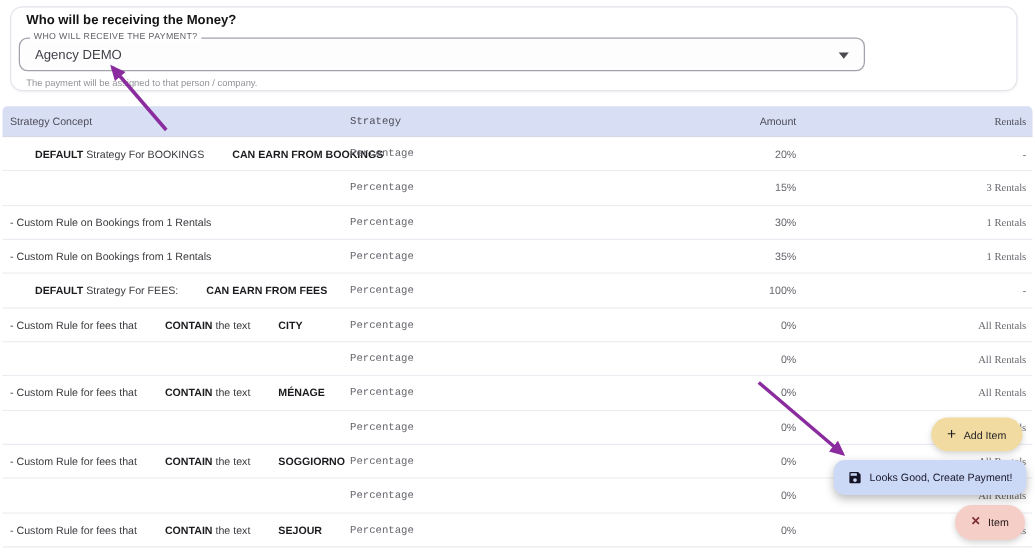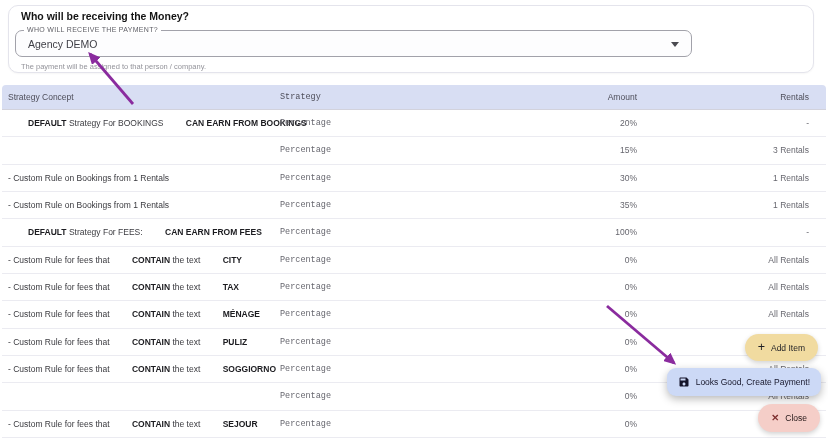--- a/index.html
+++ b/index.html
@@ -29,21 +29,21 @@
   .thead { position: relative; height: 25px; background: #d8def3; border-radius: 4px 4px 0 0;
     border-bottom: 1px solid #d2d2dc; }
   .thead span { position: absolute; top: 50%; transform: translateY(-50%);
     font-size: 8.5px; color: #4e4e5a; }
   .trow { position: relative; height: 27.33px; border-bottom: 1px solid #ebebf1; background: #ffffff; }
   .trow span, .trow .c1 { position: absolute; top: 50%; transform: translateY(-50%); font-size: 8.5px; }
   .c1 { left: 6px; color: #3a3a3f; white-space: nowrap; }
   .c1 b { font-weight: 700; color: #1c1c20; padding-left: 20px; }
   .c2 { left: 278px; color: #66666e; font-family: Liberation Mono, monospace; }
   .c3 { right: 189px; color: #66666e; }
-  .c4 { right: 17px; color: #66666e; }
+  .c4 { right: 5px; color: #66666e; font-family: Liberation Serif, serif; }
 
   
   .fab { position: absolute; display: flex; align-items: center; justify-content: center;
     gap: 6px; font-size: 8.5px; color: #1f1f24; border: none; cursor: pointer;
     font-family: "Liberation Sans", sans-serif; }
   .fab-add { right: 10px; top: 334px; height: 27px; padding: 0 13px; border-radius: 13.5px;
     box-shadow: 0 2px 5px rgba(0,0,0,0.18); }
   .fab-add .plus-ic { font-size: 12.5px; font-weight: 400; line-height: 1; color: #1f1f24; }
   .fab-create { right: 7px; top: 368px; height: 28px; padding: 0 11px; border-radius: 9px;
     box-shadow: 0 3px 8px rgba(0,0,0,0.28); color: #17172b; }
@@ -106,33 +106,31 @@
           <span class="c3">100%</span>
           <span class="c4">-</span>
         </div>
         <div class="trow">
           <span class="c1"><span style="position: static; transform: none;">- Custom Rule for fees that </span><b style="position: static; transform: none;">CONTAIN</b><span style="position: static; transform: none;"> the text </span><b style="position: static; transform: none;">CITY</b></span>
           <span class="c2">Percentage</span>
           <span class="c3">0%</span>
           <span class="c4">All Rentals</span>
         </div>
         <div class="trow">
-          <span class="c1"><span style="position: static; transform: none;">- Custom Rule for fees that </span><b style="position: static; transform: none;">CONTAIN</b><span style="position: static; transform: none;"> the text </span><b style="position: static; transform: none;">TAX</b></span>
           <span class="c2">Percentage</span>
           <span class="c3">0%</span>
           <span class="c4">All Rentals</span>
         </div>
         <div class="trow">
           <span class="c1"><span style="position: static; transform: none;">- Custom Rule for fees that </span><b style="position: static; transform: none;">CONTAIN</b><span style="position: static; transform: none;"> the text </span><b style="position: static; transform: none;">MÉNAGE</b></span>
           <span class="c2">Percentage</span>
           <span class="c3">0%</span>
           <span class="c4">All Rentals</span>
         </div>
         <div class="trow">
-          <span class="c1"><span style="position: static; transform: none;">- Custom Rule for fees that </span><b style="position: static; transform: none;">CONTAIN</b><span style="position: static; transform: none;"> the text </span><b style="position: static; transform: none;">PULIZ</b></span>
           <span class="c2">Percentage</span>
           <span class="c3">0%</span>
           <span class="c4">All Rentals</span>
         </div>
         <div class="trow">
           <span class="c1"><span style="position: static; transform: none;">- Custom Rule for fees that </span><b style="position: static; transform: none;">CONTAIN</b><span style="position: static; transform: none;"> the text </span><b style="position: static; transform: none;">SOGGIORNO</b></span>
           <span class="c2">Percentage</span>
           <span class="c3">0%</span>
           <span class="c4">All Rentals</span>
         </div>
@@ -159,21 +157,21 @@
     <span style="display:flex;">
       <svg width="12" height="12" viewBox="0 0 24 24">
           <path fill="#15152a" d="M17 3H5c-1.11 0-2 .9-2 2v14c0 1.1.89 2 2 2h14c1.1 0 2-.9 2-2V7l-4-4zm-5 16c-1.66 0-3-1.34-3-3s1.34-3 3-3 3 1.34 3 3-1.34 3-3 3zm3-10H5V5h10v4z"></path>
         </svg>
     </span>
     <span>Looks Good, Create Payment!</span>
   </button>
 
   <button class="fab fab-close" style="background: rgb(245, 206, 200);">
     <span class="x-ic">✕</span>
-    <span>Close</span>
+    <span>Item</span>
   </button>
 
   <svg class="annotations" width="828" height="447">
     <defs>
       <marker id="ah" markerWidth="4.6" markerHeight="4" refX="3.4" refY="2" orient="auto">
         <polygon points="0 0, 4.4 2, 0 4" fill="#8a2b9e"></polygon>
       </marker>
     </defs>
     <line x1="133" y1="104" x2="90" y2="54" stroke-width="2.8" marker-end="url(#ah)" stroke="#8a2b9e"></line>
     <line x1="607" y1="306" x2="674" y2="363" stroke-width="2.8" marker-end="url(#ah)" stroke="#8a2b9e"></line>

